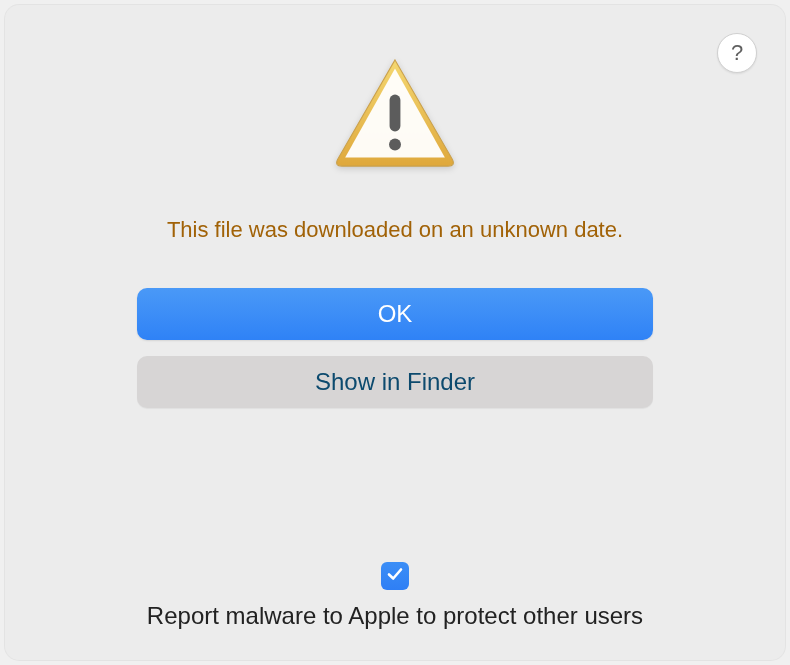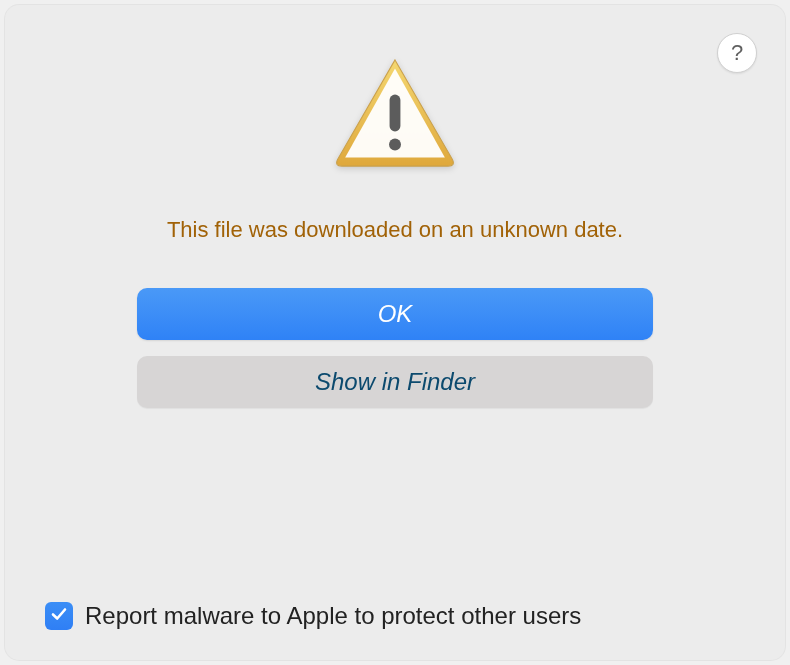--- a/index.html
+++ b/index.html
@@ -81,38 +81,38 @@
     .btn {
       height: 52px;
       border-radius: 10px;
       font-size: 24px;
       font-weight: 400;
       border: none;
       cursor: pointer;
       display: flex;
       align-items: center;
       justify-content: center;
-      font-style: italic;
     }
     .btn-primary {
       background: linear-gradient(180deg, #4a99f7 0%, #2f82f6 100%);
       color: #ffffff;
       box-shadow: 0 1px 2px rgba(0,0,0,0.1);
     }
     .btn-secondary {
       background: #d7d5d5;
       color: #0c4a6e;
       box-shadow: 0 1px 1px rgba(0,0,0,0.05);
     }
     .checkbox-row {
       display: flex;
       align-items: center;
       gap: 12px;
       margin-top: auto;
       padding-left: 0px;
+      flex-direction: column;
     }
     .checkbox {
       width: 28px;
       height: 28px;
       border-radius: 6px;
       background: linear-gradient(180deg, #3b8ef6 0%, #2f7ff5 100%);
       display: flex;
       align-items: center;
       justify-content: center;
       cursor: pointer;

